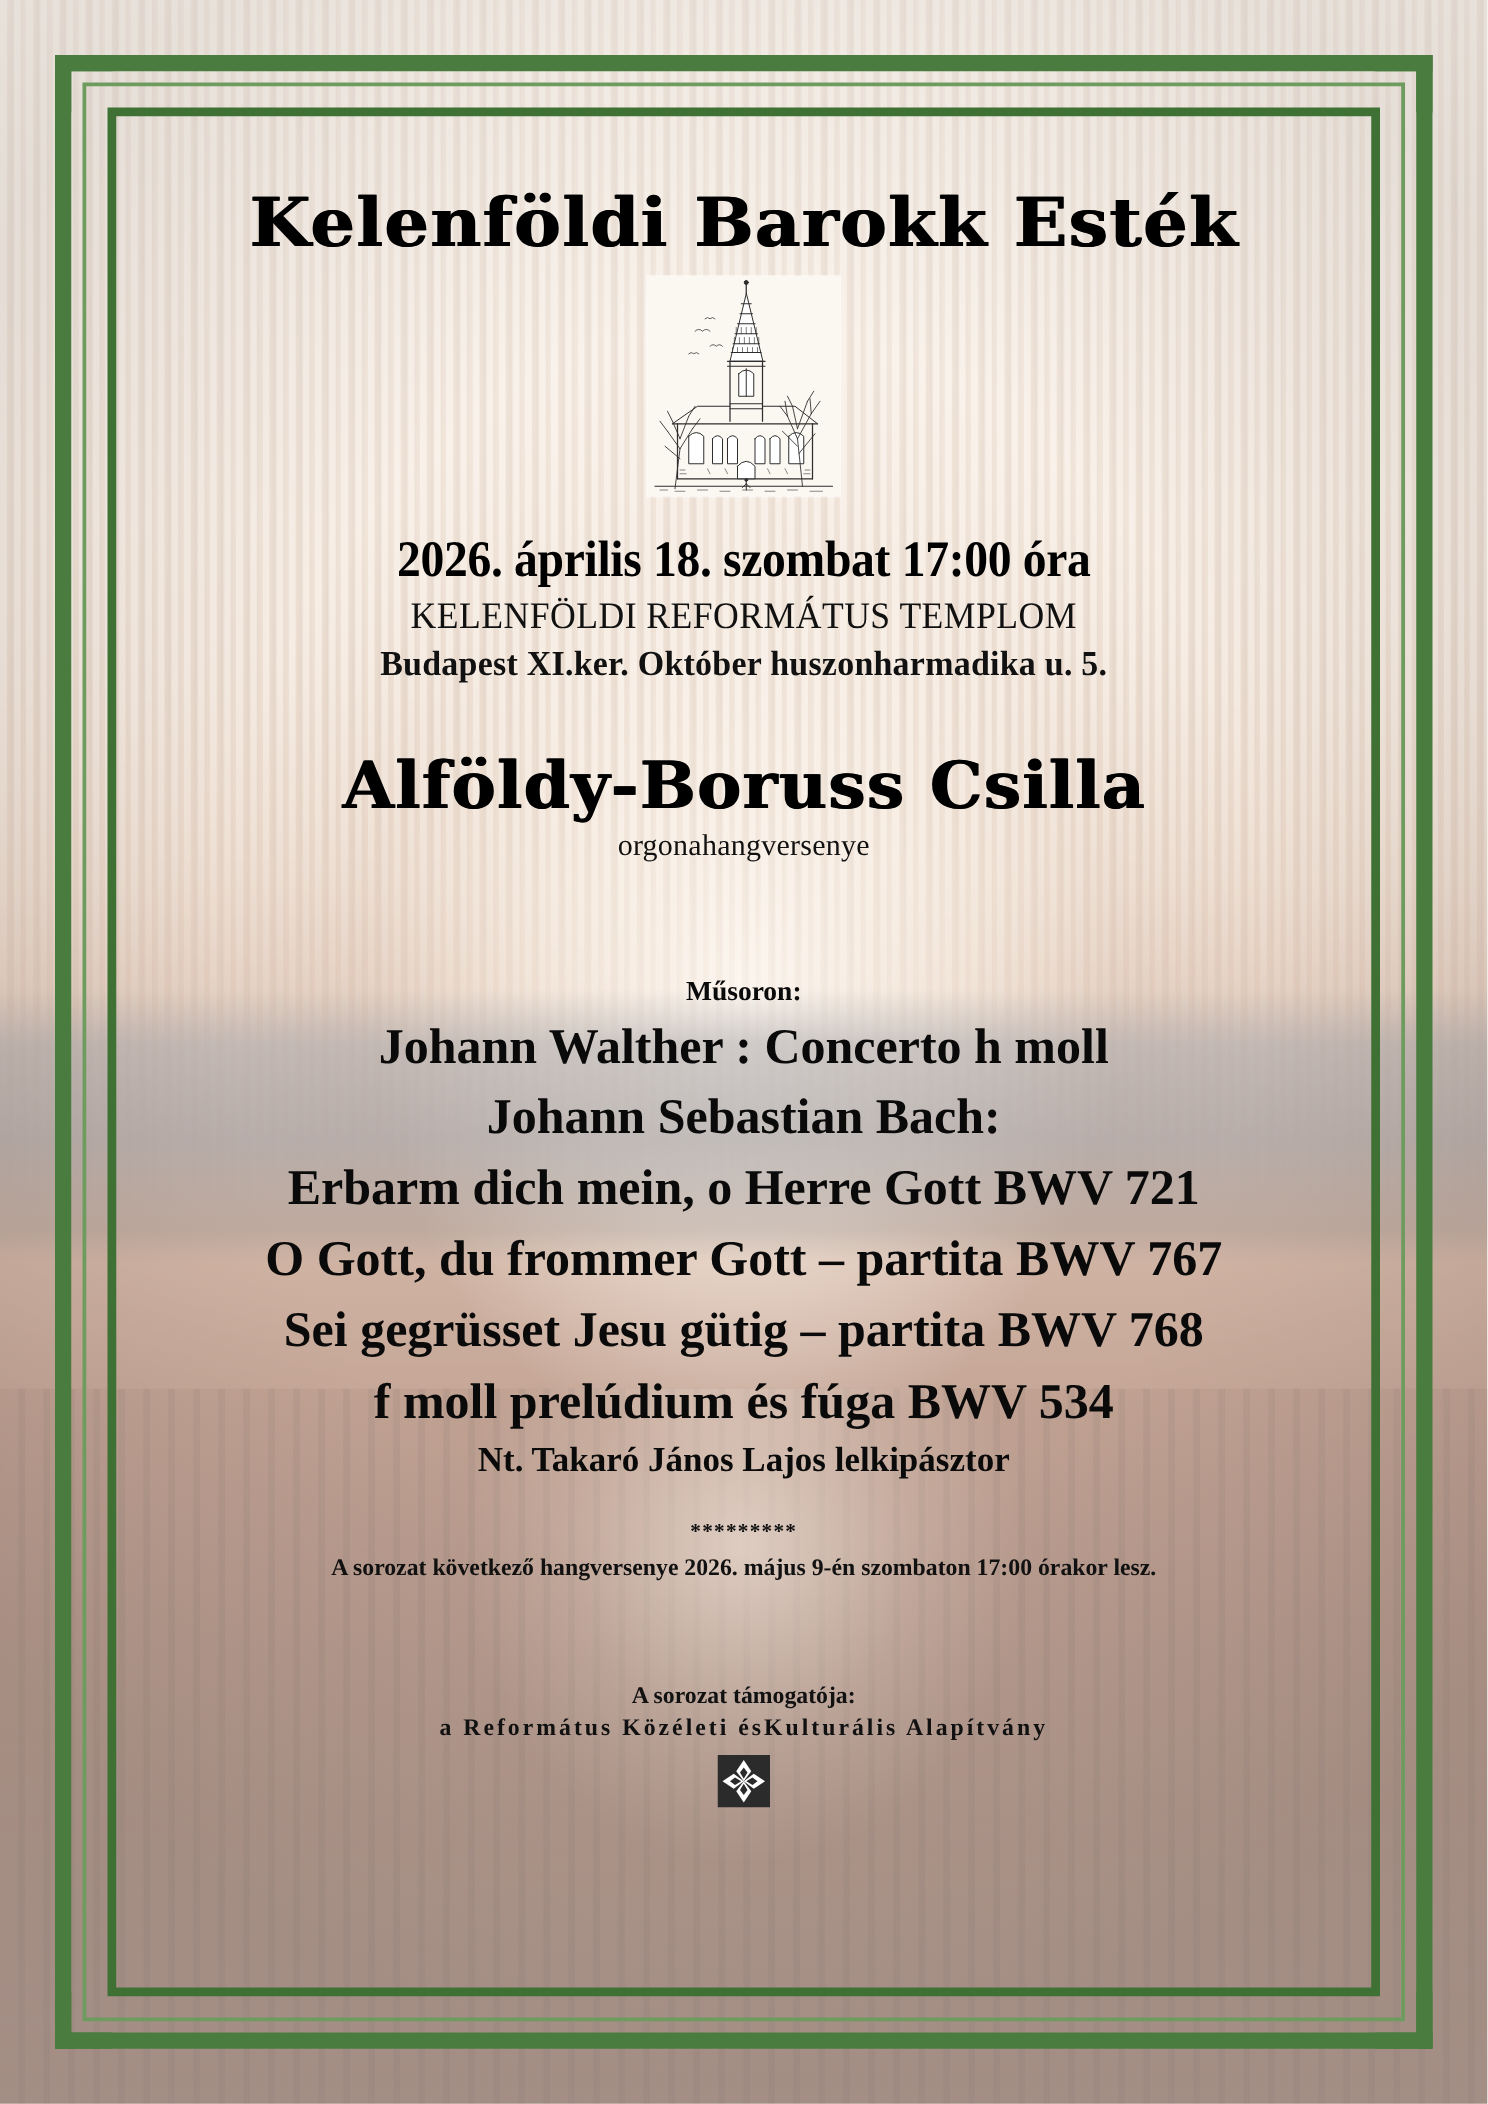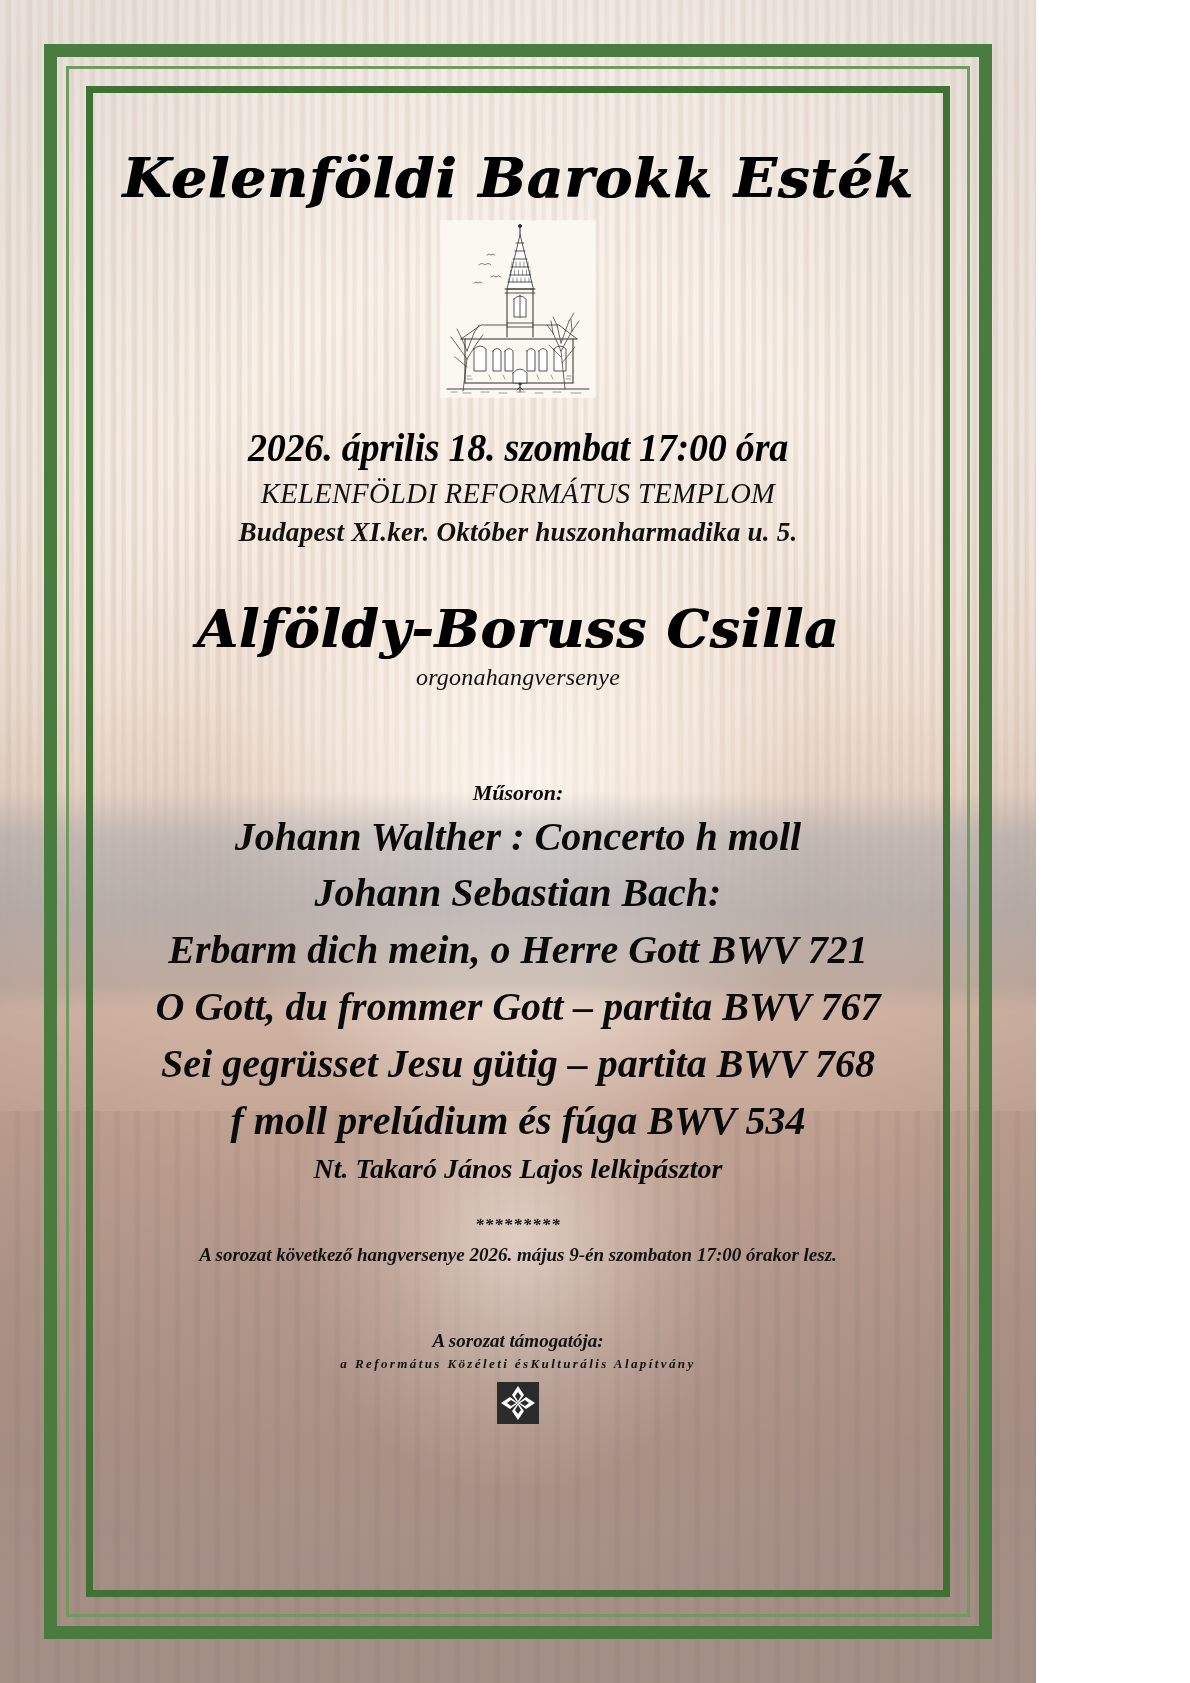--- a/index.html
+++ b/index.html
@@ -8,25 +8,24 @@
     padding: 0;
     background: #ffffff;
   }
   body {
     font-family: "Liberation Serif", "DejaVu Serif", serif;
   }
 
   
   .poster {
     position: relative;
-    width: 1036px;
+    width: 1190px;
     height: 1683px;
     overflow: hidden;
     background: #f4ece2;
-    font-style: italic;
   }
 
   
   .bg-photo {
     position: absolute;
     inset: 0;
     background:
       
       radial-gradient(ellipse 420px 520px at 50% 47%,
          rgba(255,250,243,0.93) 0%, rgba(255,247,236,0.55) 38%, rgba(255,240,225,0.0) 72%),
@@ -251,32 +250,32 @@
   }
   .next-line {
     font-family: "Liberation Serif", "DejaVu Serif", serif;
     font-weight: 700;
     font-size: 19px;
     line-height: 1.5;
     color: #111;
   }
 
   .sponsor {
-    margin-top: 60px;
+    margin-top: 76px;
   }
   .sponsor-heading {
     font-family: "Liberation Serif", "DejaVu Serif", serif;
     font-weight: 700;
     font-size: 19px;
     color: #111;
   }
   .sponsor-name {
     font-family: "Liberation Serif", "DejaVu Serif", serif;
     font-weight: 700;
-    font-size: 13px;
+    font-size: 19px;
     letter-spacing: 2.4px;
     margin-top: 4px;
     color: #111;
   }
   .sponsor-logo {
     margin: 10px auto 0;
     width: 42px;
     height: 42px;
   }
   .sponsor-logo svg { display: block; width: 100%; height: 100%; }

